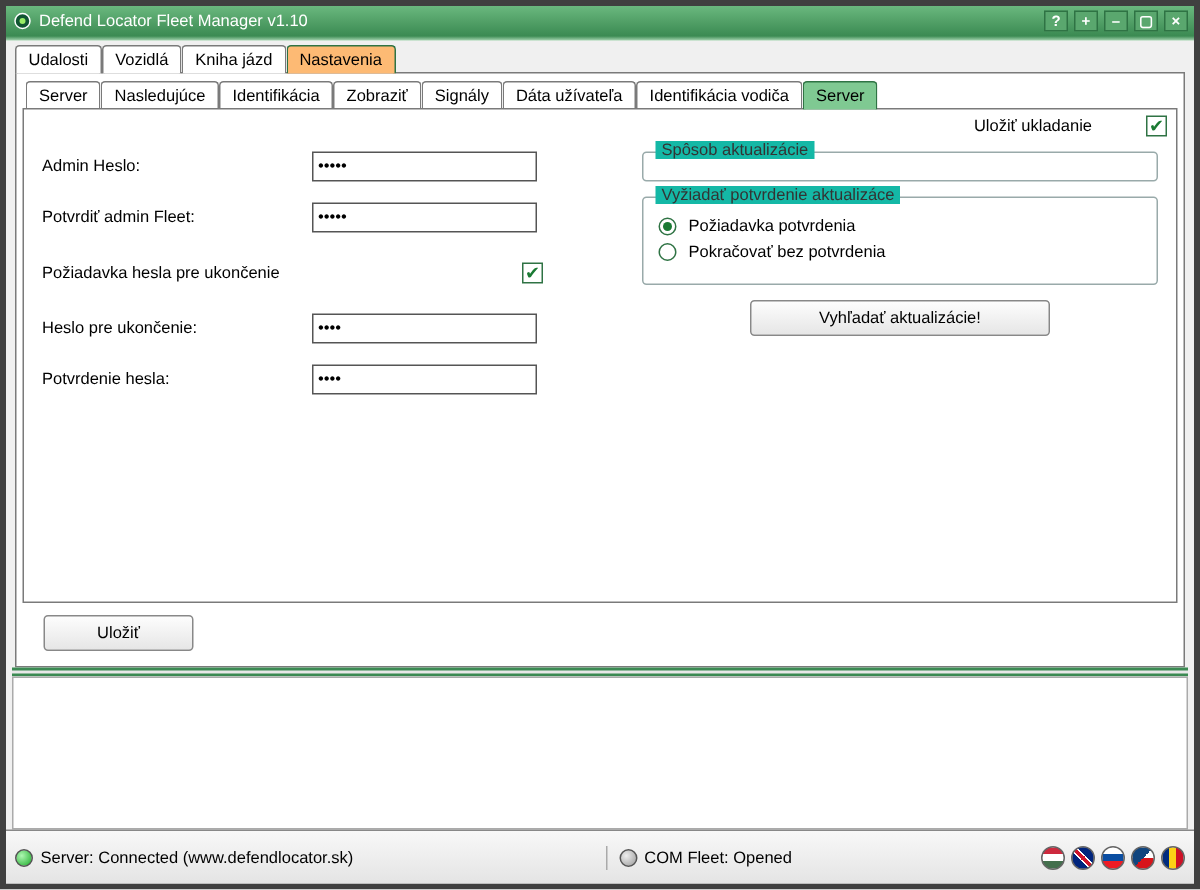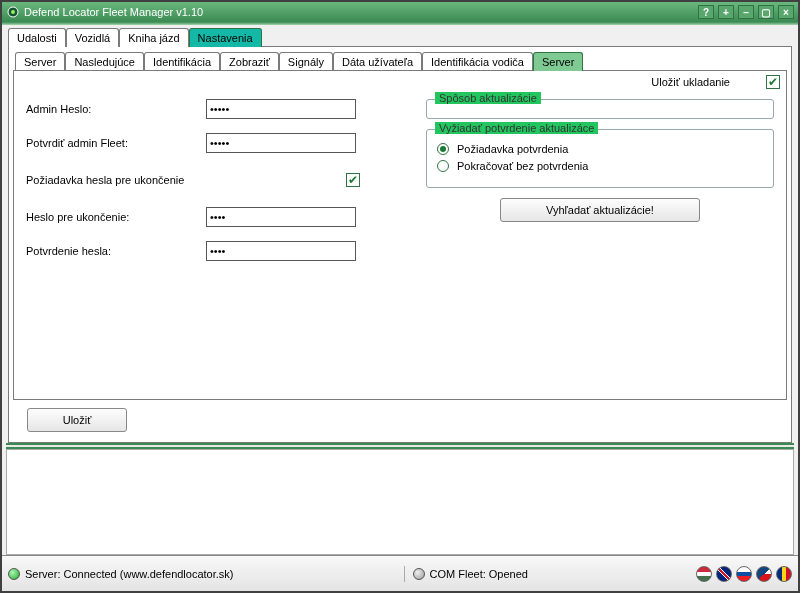--- a/index.html
+++ b/index.html
@@ -1,48 +1,48 @@
 <!DOCTYPE html>
 <html><head>
 <meta charset="utf-8">
 <style>
   * { box-sizing: border-box; font-family: Tahoma, Arial, sans-serif; font-size: 11px; }
   body { margin: 0; padding: 0; background: #fff; }
-  .window { width: 800px; height: 593px; border: 2px solid #404040; display: flex; flex-direction: column; background: #f0f0f0; }
+  .window { width: 800px; height: 593px; border: 4px solid #404040; display: flex; flex-direction: column; background: #f0f0f0; }
   .titlebar { height: 20px; background: linear-gradient(to bottom, #6ab87e, #3b8a52); display: flex; align-items: center; color: #fff; padding: 0 4px; }
   .titlebar .t-icon { width: 14px; height: 14px; margin-right: 4px; display: inline-flex; align-items: center; justify-content: center; }
   .titlebar .t-title { flex: 1; font-size: 11px; }
   .titlebar .t-controls { display: flex; gap: 4px; }
   .titlebar .t-btn { width: 16px; height: 14px; background: #5aa76e; border: 1px solid #2f7344; color: #fff; display: inline-flex; align-items: center; justify-content: center; font-size: 10px; font-weight: bold; cursor: pointer; }
   .t-grad { height: 3px; background: linear-gradient(to bottom, #3b8a52, #a5d5b0); }
 
   .outer-tabs { padding: 2px 6px 0 6px; }
   .tabrow { display: flex; align-items: flex-end; }
   .tab { background: #fff; border: 1px solid #7a7a7a; border-bottom: none; padding: 3px 8px; margin-right: 0px; border-radius: 3px 3px 0 0; cursor: pointer; position: relative; top: 1px; }
-  .tab.active-outer { background: #14b8a6; border-color: #2f7344; z-index: 2; }
+  .tab.active-outer { background: #fdba74; border-color: #2f7344; z-index: 2; }
   .tab.active-inner { background: #7fc992; border-color: #2f7344; z-index: 2; }
 
   .panel { border: 1px solid #7a7a7a; background: #fff; margin: 0 6px; flex: 0 0 auto; }
   .header-row { display: flex; justify-content: flex-end; align-items: center; padding: 4px 6px 2px 6px; gap: 36px; }
   .chk { width: 14px; height: 14px; border: 1px solid #2f7344; background: #fff; display: inline-flex; align-items: center; justify-content: center; cursor: pointer; }
   .chk .mark { color: #1a7a33; font-size: 12px; line-height: 1; }
 
   .content-area { display: flex; padding: 8px 12px; gap: 30px; }
   .left-col { flex: 0 0 370px; }
   .right-col { flex: 1; }
 
   .form-row { display: flex; align-items: center; margin-bottom: 14px; }
   .form-row label { width: 180px; }
   .form-row input[type=password] { width: 150px; height: 20px; border: 1px solid #555; padding: 1px 3px; }
 
   .chk-row { display: flex; align-items: center; margin: 20px 0 20px 0; }
   .chk-row .lbl { flex: 0 0 320px; }
 
   .group { border: 1px solid #9aa; border-radius: 3px; margin-bottom: 10px; padding: 8px 10px 10px 10px; position: relative; }
-  .group .legend { position: absolute; top: -8px; left: 8px; background: #22c55e; padding: 0 4px; color: #333; }
+  .group .legend { position: absolute; top: -8px; left: 8px; background: #14b8a6; padding: 0 4px; color: #333; }
   .radio-row { display: flex; align-items: center; margin: 5px 0; cursor: pointer; }
   .radio { width: 12px; height: 12px; border: 1px solid #2f7344; border-radius: 50%; margin-right: 8px; display: inline-flex; align-items: center; justify-content: center; }
   .radio .dot { width: 6px; height: 6px; background: #1a7a33; border-radius: 50%; }
 
   .btn { border: 1px solid #888; background: linear-gradient(to bottom, #fdfdfd, #e6e6e6); border-radius: 3px; padding: 5px 16px; cursor: pointer; min-width: 100px; text-align: center; }
   .btn-update { display: block; margin: 8px auto 0 auto; width: 200px; }
   .btn-save { margin: 8px 0 10px 14px; width: 100px; }
 
   .mid-divider { height: 6px; border-top: 2px solid #3b8a52; border-bottom: 2px solid #3b8a52; background: #e8e8e8; margin: 0 4px; }
   .bottom-area { flex: 1; background: #fff; margin: 0 4px; border: 1px solid #aaa; }

